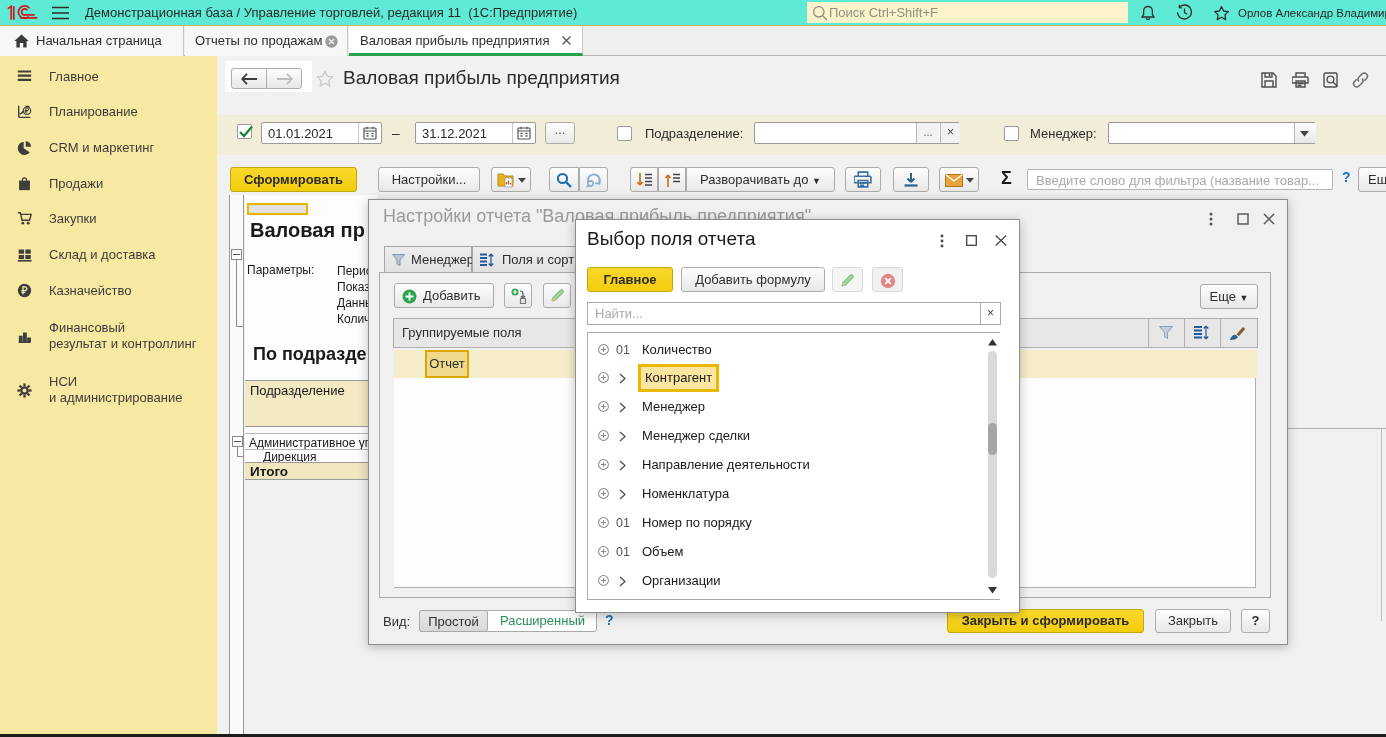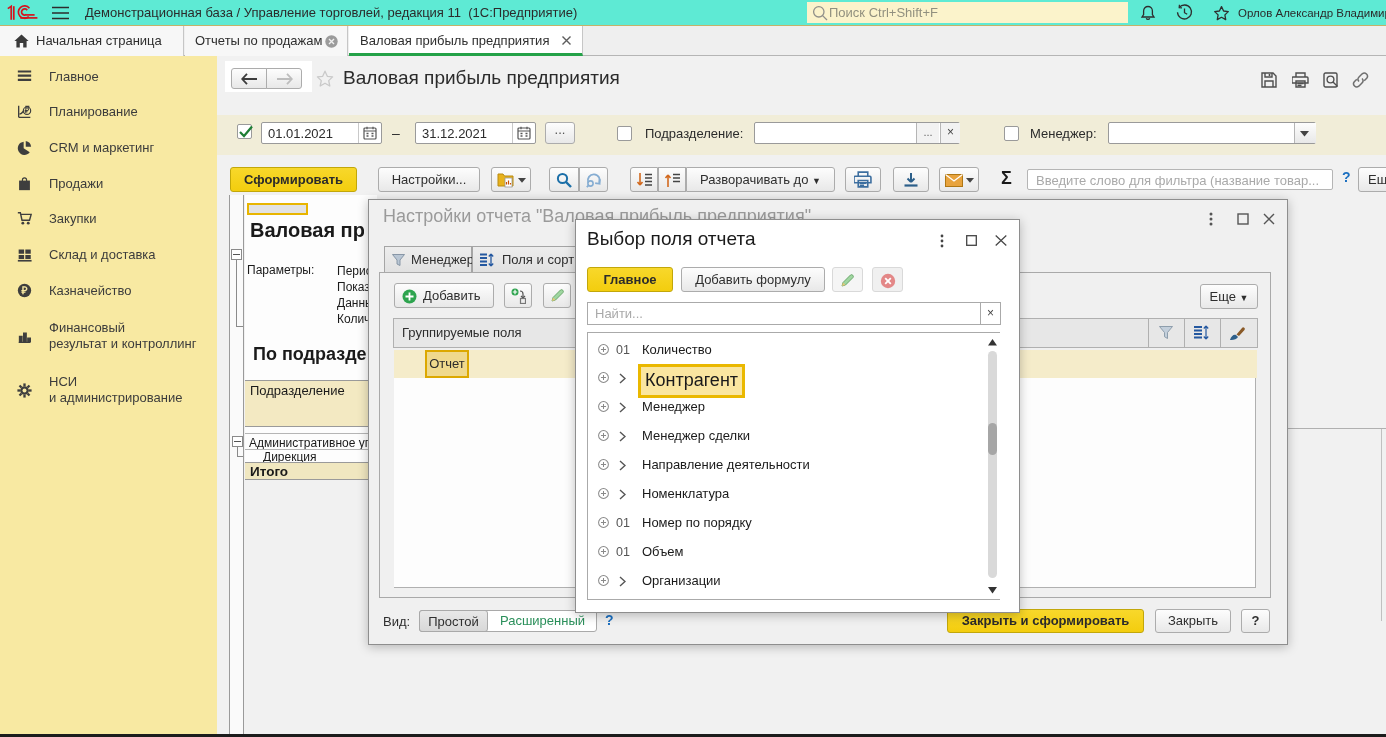--- a/index.html
+++ b/index.html
@@ -476,21 +476,21 @@
         <span style="position:absolute;left:55px;top:1px;font-size:13px;color:#1a1a1a">Количество</span>
       </div>
 <div style="position:absolute;left:0;top:37.4px;width:398px;height:18px">
         <svg style="position:absolute;left:11px;top:3px" width="11" height="11" viewBox="0 0 13 13">
           <circle cx="6.5" cy="6.5" r="5.8" fill="none" stroke="#8a8a8a" stroke-width="1.2"></circle>
           <path d="M6.5,3.5 v6 M3.5,6.5 h6" stroke="#8a8a8a" stroke-width="1.2"></path>
         </svg>
         <svg style="position:absolute;left:32px;top:4px" width="7" height="11" viewBox="0 0 7 11">
           <path d="M1,1 L6,5.5 L1,10" fill="none" stroke="#555" stroke-width="1.4"></path>
         </svg>
-        <span style="position:absolute;left:51px;top:-5px;padding:3px 4px 4px 4px;font-size:18px;color:#1a1a1a;background:#fae6a0;border:3px solid #eab800">Контрагент</span>
+        <span style="position:absolute;left:51px;top:-5px;padding:3px 4px 4px 4px;font-size:13px;color:#1a1a1a;background:#fae6a0;border:3px solid #eab800">Контрагент</span>
       </div>
 <div style="position:absolute;left:0;top:66.3px;width:398px;height:18px">
         <svg style="position:absolute;left:11px;top:3px" width="11" height="11" viewBox="0 0 13 13">
           <circle cx="6.5" cy="6.5" r="5.8" fill="none" stroke="#8a8a8a" stroke-width="1.2"></circle>
           <path d="M6.5,3.5 v6 M3.5,6.5 h6" stroke="#8a8a8a" stroke-width="1.2"></path>
         </svg>
         <svg style="position:absolute;left:32px;top:4px" width="7" height="11" viewBox="0 0 7 11">
           <path d="M1,1 L6,5.5 L1,10" fill="none" stroke="#555" stroke-width="1.4"></path>
         </svg>
         <span style="position:absolute;left:55px;top:1px;font-size:13px;color:#1a1a1a">Менеджер</span>

